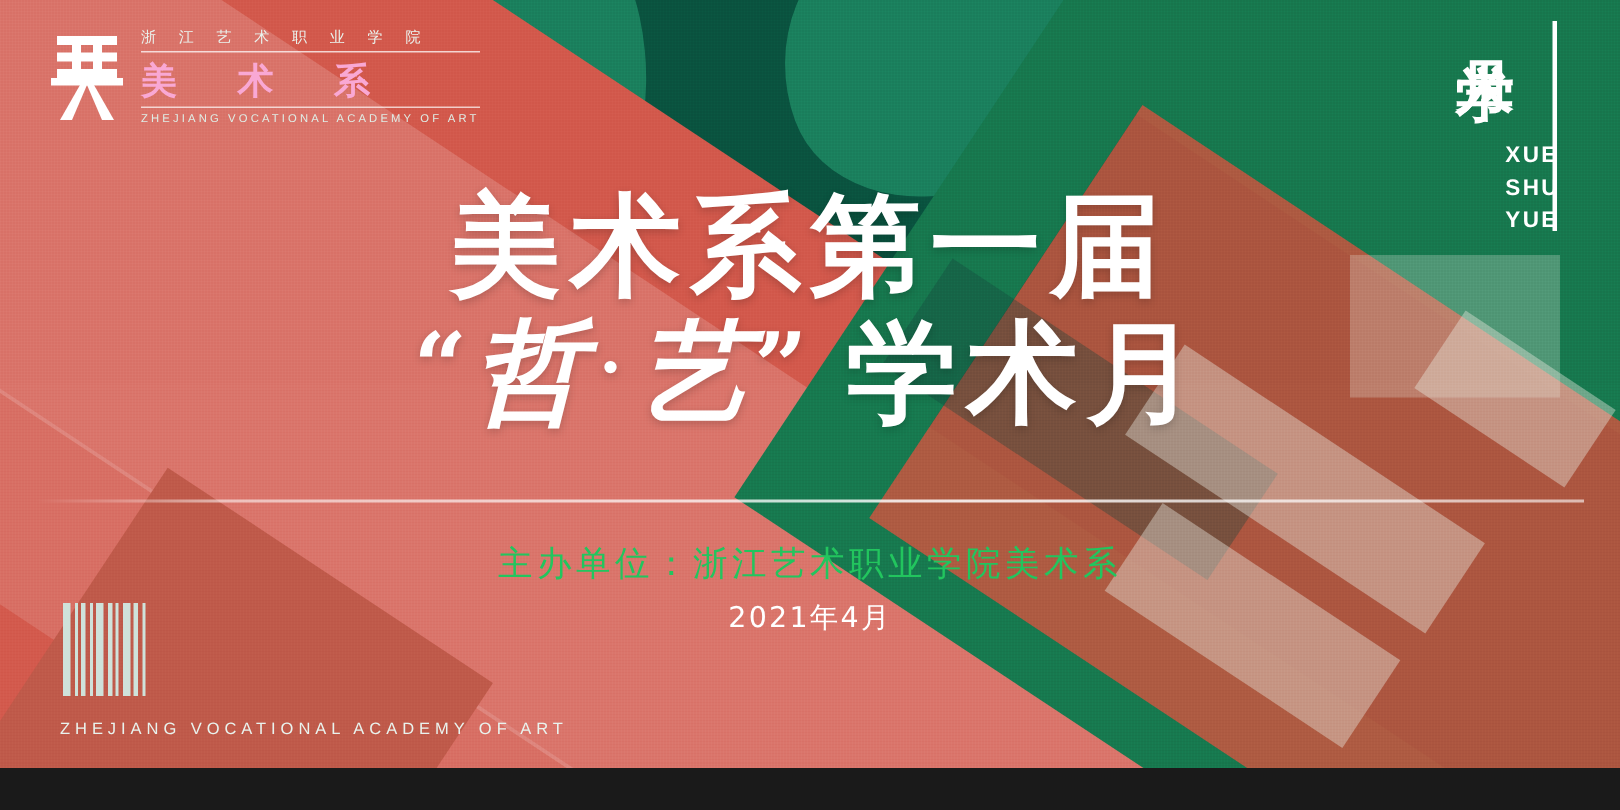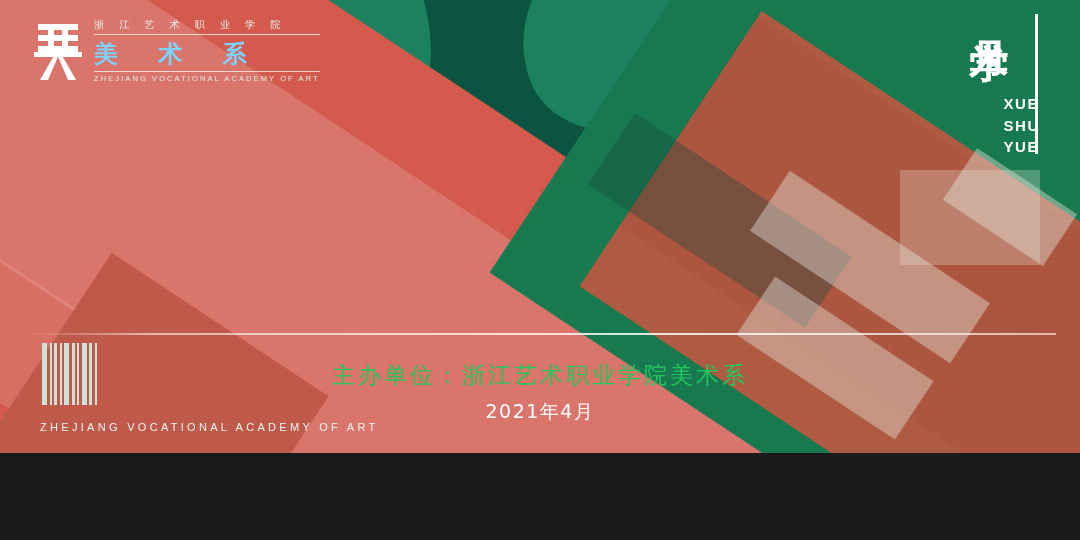--- a/index.html
+++ b/index.html
@@ -2,21 +2,21 @@
 <html><head>
 <meta charset="utf-8">
 <style>
   * { margin:0; padding:0; box-sizing:border-box; }
   html,body { background:#1a1a1a; }
   body { font-family:"Liberation Sans", sans-serif; }
 
   #poster {
     position:relative;
     width:1080px;
-    height:453px;
+    height:512px;
     overflow:hidden;
     background:#0b5340;
   }
 
   
   .layer { position:absolute; inset:0; }
 
   .bg-base { background:#0a5440; }
 
   
@@ -180,21 +180,21 @@
     color:#eaf4ef;
     padding-bottom:2px;
     border-bottom:1px solid rgba(255,255,255,.75);
     font-family:"DejaVu Sans", sans-serif;
     white-space:nowrap;
   }
   .logo-cn-big {
     font-size:24px;
     font-weight:bold;
     letter-spacing:16px;
-    color:#7dd3fc;
+    color:#f9a8d4;
     line-height:1.35;
     padding-top:3px;
     font-family:"DejaVu Sans", sans-serif;
     white-space:nowrap;
   }
   .logo-en {
     font-size:7.5px;
     letter-spacing:2.1px;
     color:#dfeee7;
     border-top:1px solid rgba(255,255,255,.7);
@@ -386,20 +386,26 @@
   <div class="badge">
     <div class="badge-frame"></div>
     <div class="badge-cn">学术月</div>
     <div class="badge-py">
       <div>XUE</div>
       <div>SHU</div>
       <div>YUE</div>
     </div>
   </div>
 
+  <div class="title-wrap">
+    <div class="title-line1">美术系第一届</div>
+    <div class="title-line2">
+      <span class="quote">“</span><span class="calli">哲</span><span class="dot">·</span><span class="calli">艺</span><span class="quote">”</span><span class="tail">学术月</span>
+    </div>
+  </div>
 
   <div class="sub-wrap">
     <div class="sub-host">主办单位：浙江艺术职业学院美术系</div>
     <div class="sub-date">2021年4月</div>
   </div>
 
   <div class="footer">
     <div class="barcode">
       <i class="w"></i>
         <i class="n"></i>

